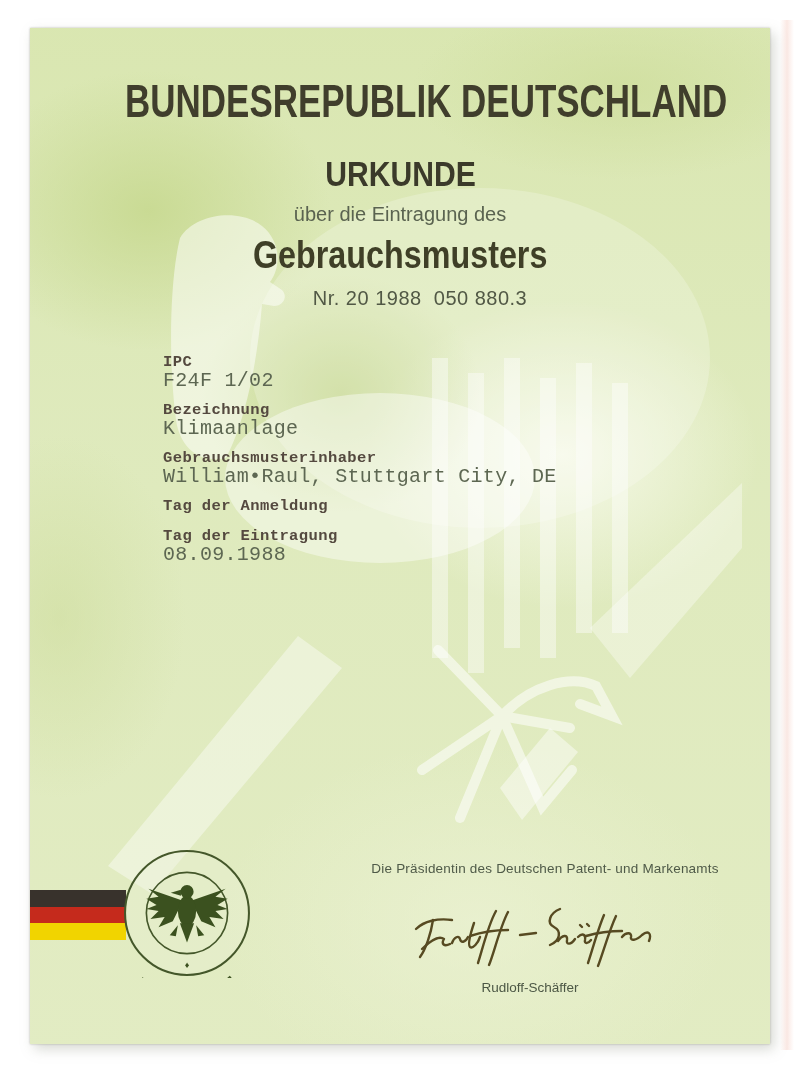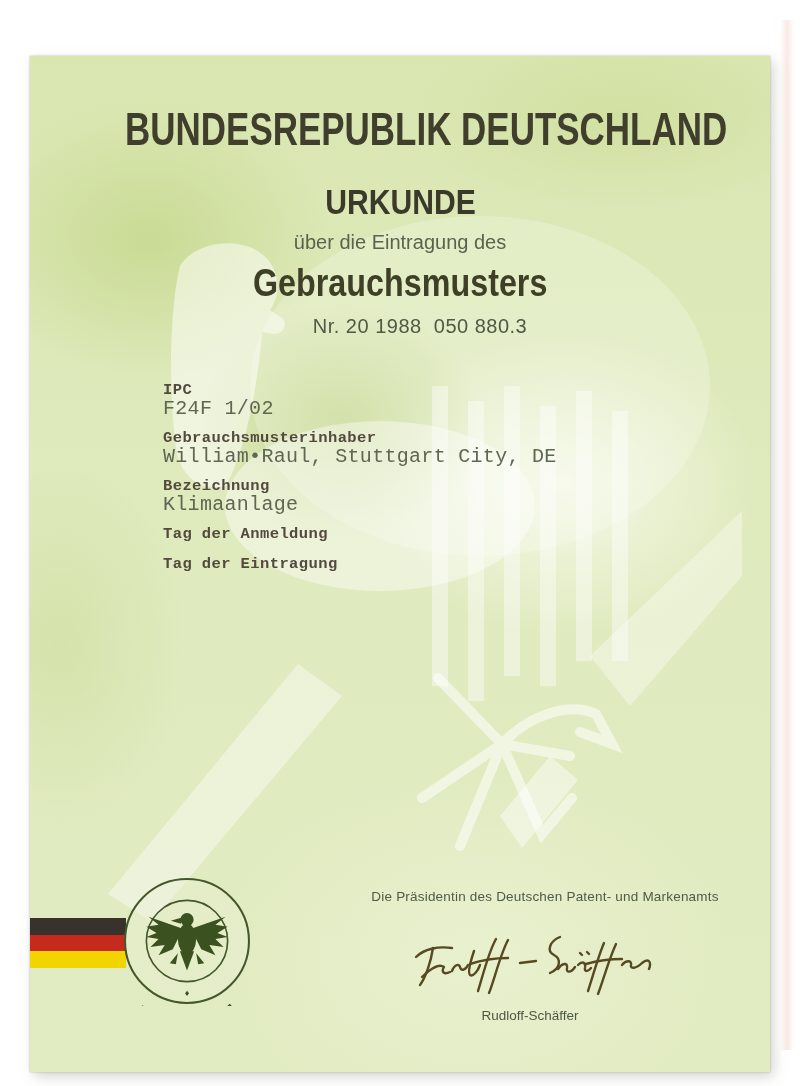--- a/index.html
+++ b/index.html
@@ -20,21 +20,20 @@
     background-color:#dde9ba;
     background-image:
       radial-gradient(ellipse 260px 200px at 16% 18%, rgba(198,216,142,.85), rgba(198,216,142,0) 70%),
       radial-gradient(ellipse 200px 170px at 42% 36%, rgba(193,212,136,.8), rgba(193,212,136,0) 70%),
       radial-gradient(ellipse 300px 130px at 80% 6%, rgba(203,219,150,.6), rgba(203,219,150,0) 70%),
       radial-gradient(ellipse 180px 260px at 4% 58%, rgba(205,220,155,.55), rgba(205,220,155,0) 70%),
       radial-gradient(ellipse 280px 220px at 72% 42%, rgba(250,252,240,.85), rgba(250,252,240,0) 70%),
       radial-gradient(ellipse 340px 240px at 60% 88%, rgba(236,242,212,.7), rgba(236,242,212,0) 75%),
       linear-gradient(to bottom, rgba(214,228,168,.5), rgba(228,237,198,.2) 40%, rgba(230,238,202,.55));
     box-shadow: 0 0 2px rgba(110,115,90,.45), 4px 5px 12px rgba(140,145,130,.35);
-    margin-top: 28px;
   }
   .wm{position:absolute;left:0;top:0;}
   .center{position:absolute;left:0;width:740px;text-align:center;}
   .ink-title{
     color:#403e2c;font-weight:bold;font-size:46px;letter-spacing:0px;
     transform:scaleX(.76);transform-origin:50% 50%;white-space:pre;
   }
   .ink-urkunde{
     color:#3b3a2a;font-weight:bold;font-size:35px;
     transform:scaleX(.86);transform-origin:50% 50%;white-space:pre;
@@ -122,32 +121,33 @@
   <div class="center" style="top:259px;padding-left:20px;">
     <span class="ink-number">Nr. 20 1988  050 880.3</span>
   </div>
 
   <div class="fields">
     <div class="field-row">
       <span class="field-label">IPC</span>
       <span class="field-value">F24F 1/02</span>
     </div>
     <div class="field-row">
+      <span class="field-label">Bezeichnung</span>
+      <span class="field-value">Klimaanlage</span>
+    </div>
+    <div class="field-row">
       <span class="field-label">Gebrauchsmusterinhaber</span>
       <span class="field-value">William•Raul, Stuttgart City, DE</span>
     </div>
     <div class="field-row">
-      <span class="field-label">Bezeichnung</span>
-      <span class="field-value">Klimaanlage</span>
-    </div>
-    <div class="field-row">
       <span class="field-label">Tag der Anmeldung</span>
     </div>
     <div class="field-row">
       <span class="field-label">Tag der Eintragung</span>
+      <span class="field-value">08.09.1988</span>
     </div>
   </div>
 
 
   <div class="footer-issuer">Die Präsidentin des Deutschen Patent- und Markenamts</div>
 
   <div class="signature-wrap">
     <svg width="250" height="66" viewBox="0 0 250 66">
       <g stroke="#4b3d14" stroke-width="2.4" fill="none" stroke-linecap="round" stroke-linejoin="round" opacity="0.92">
 

